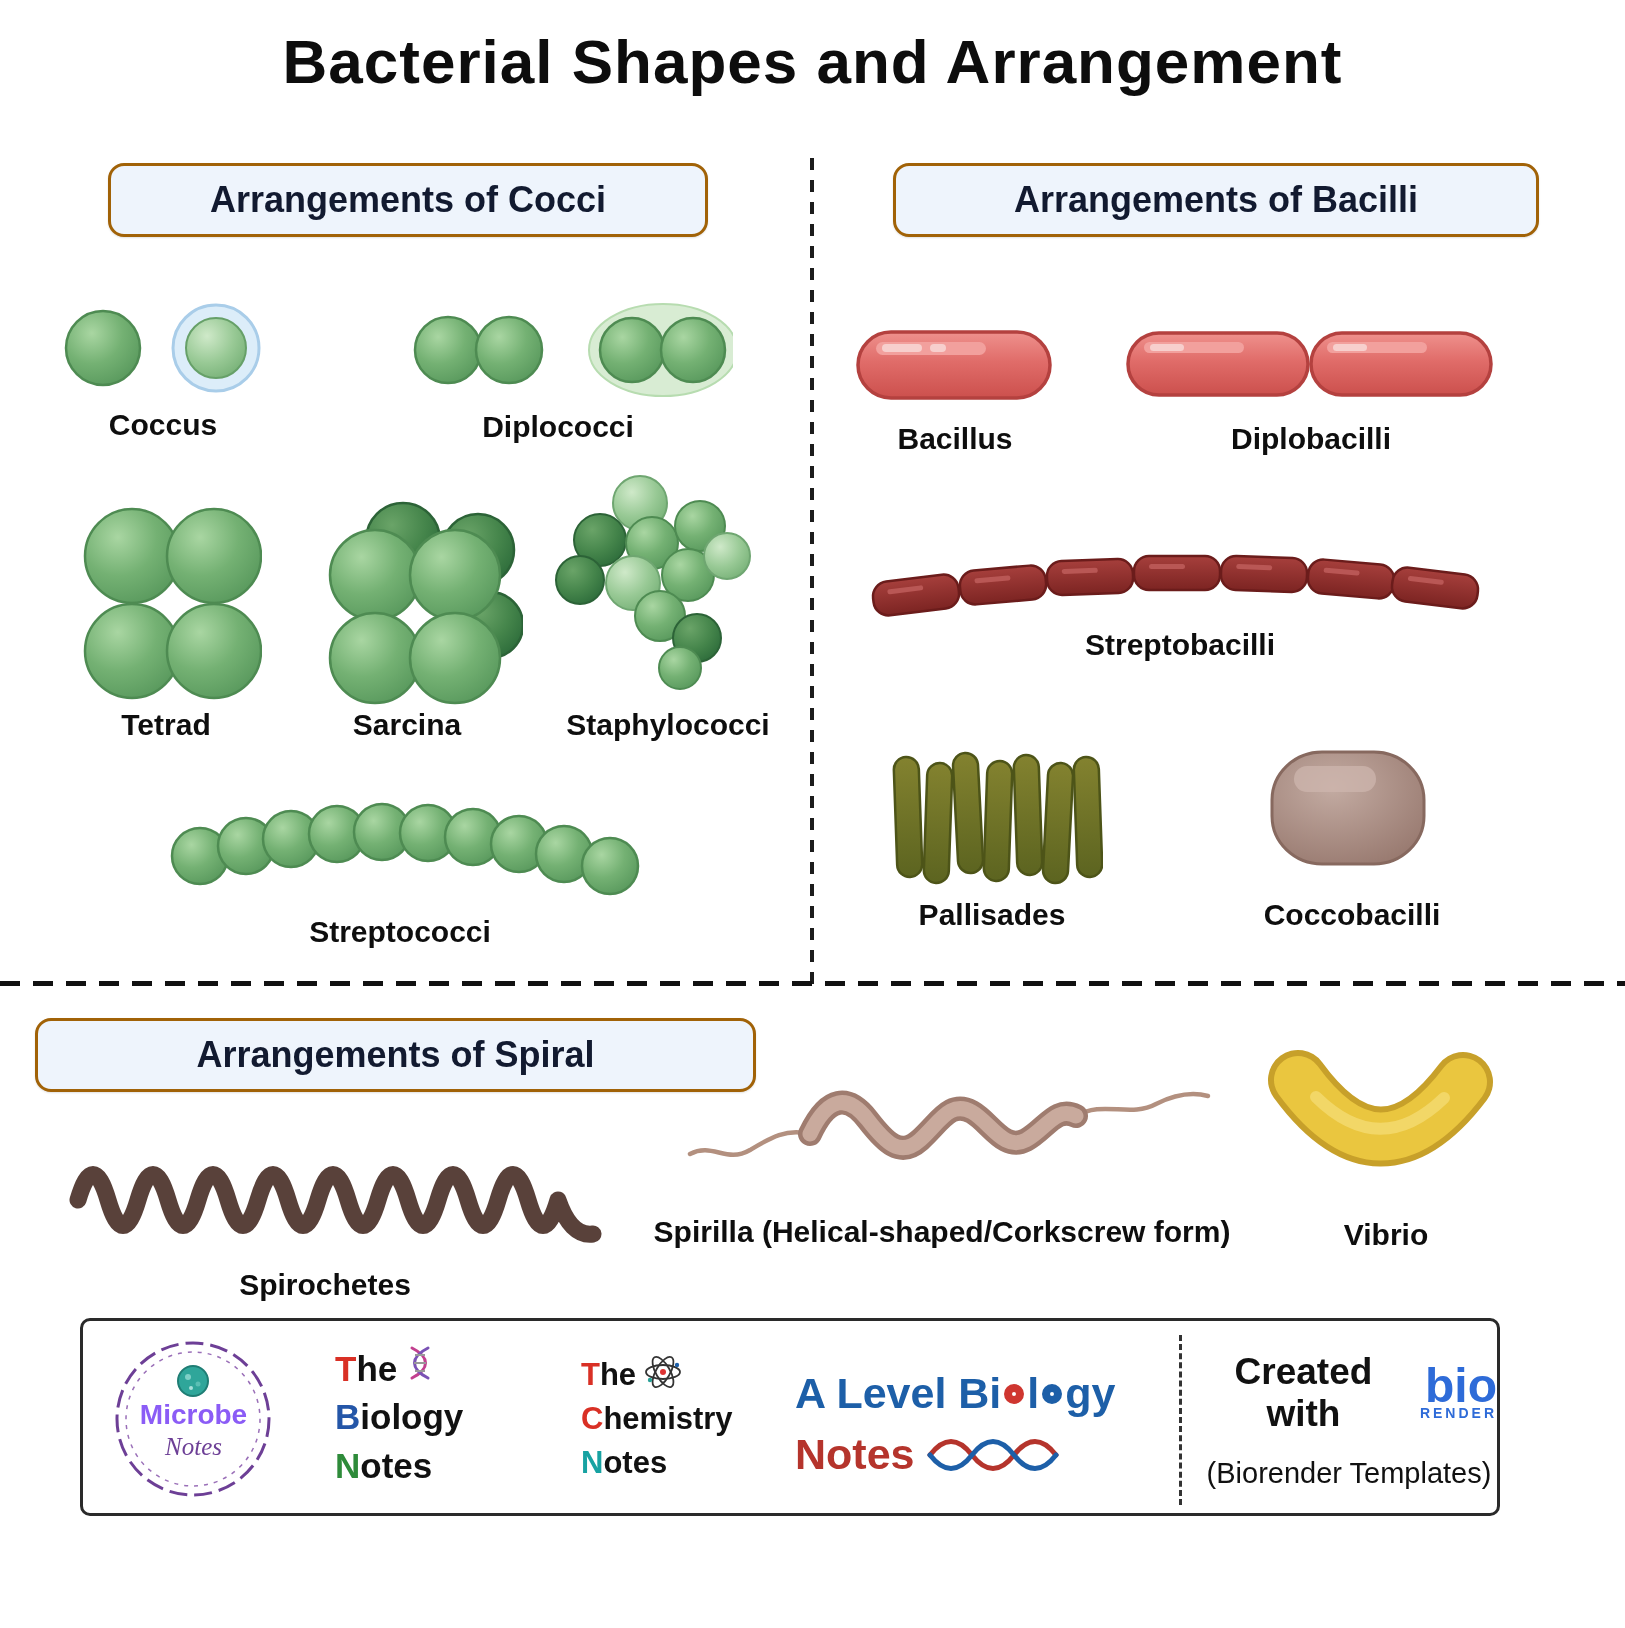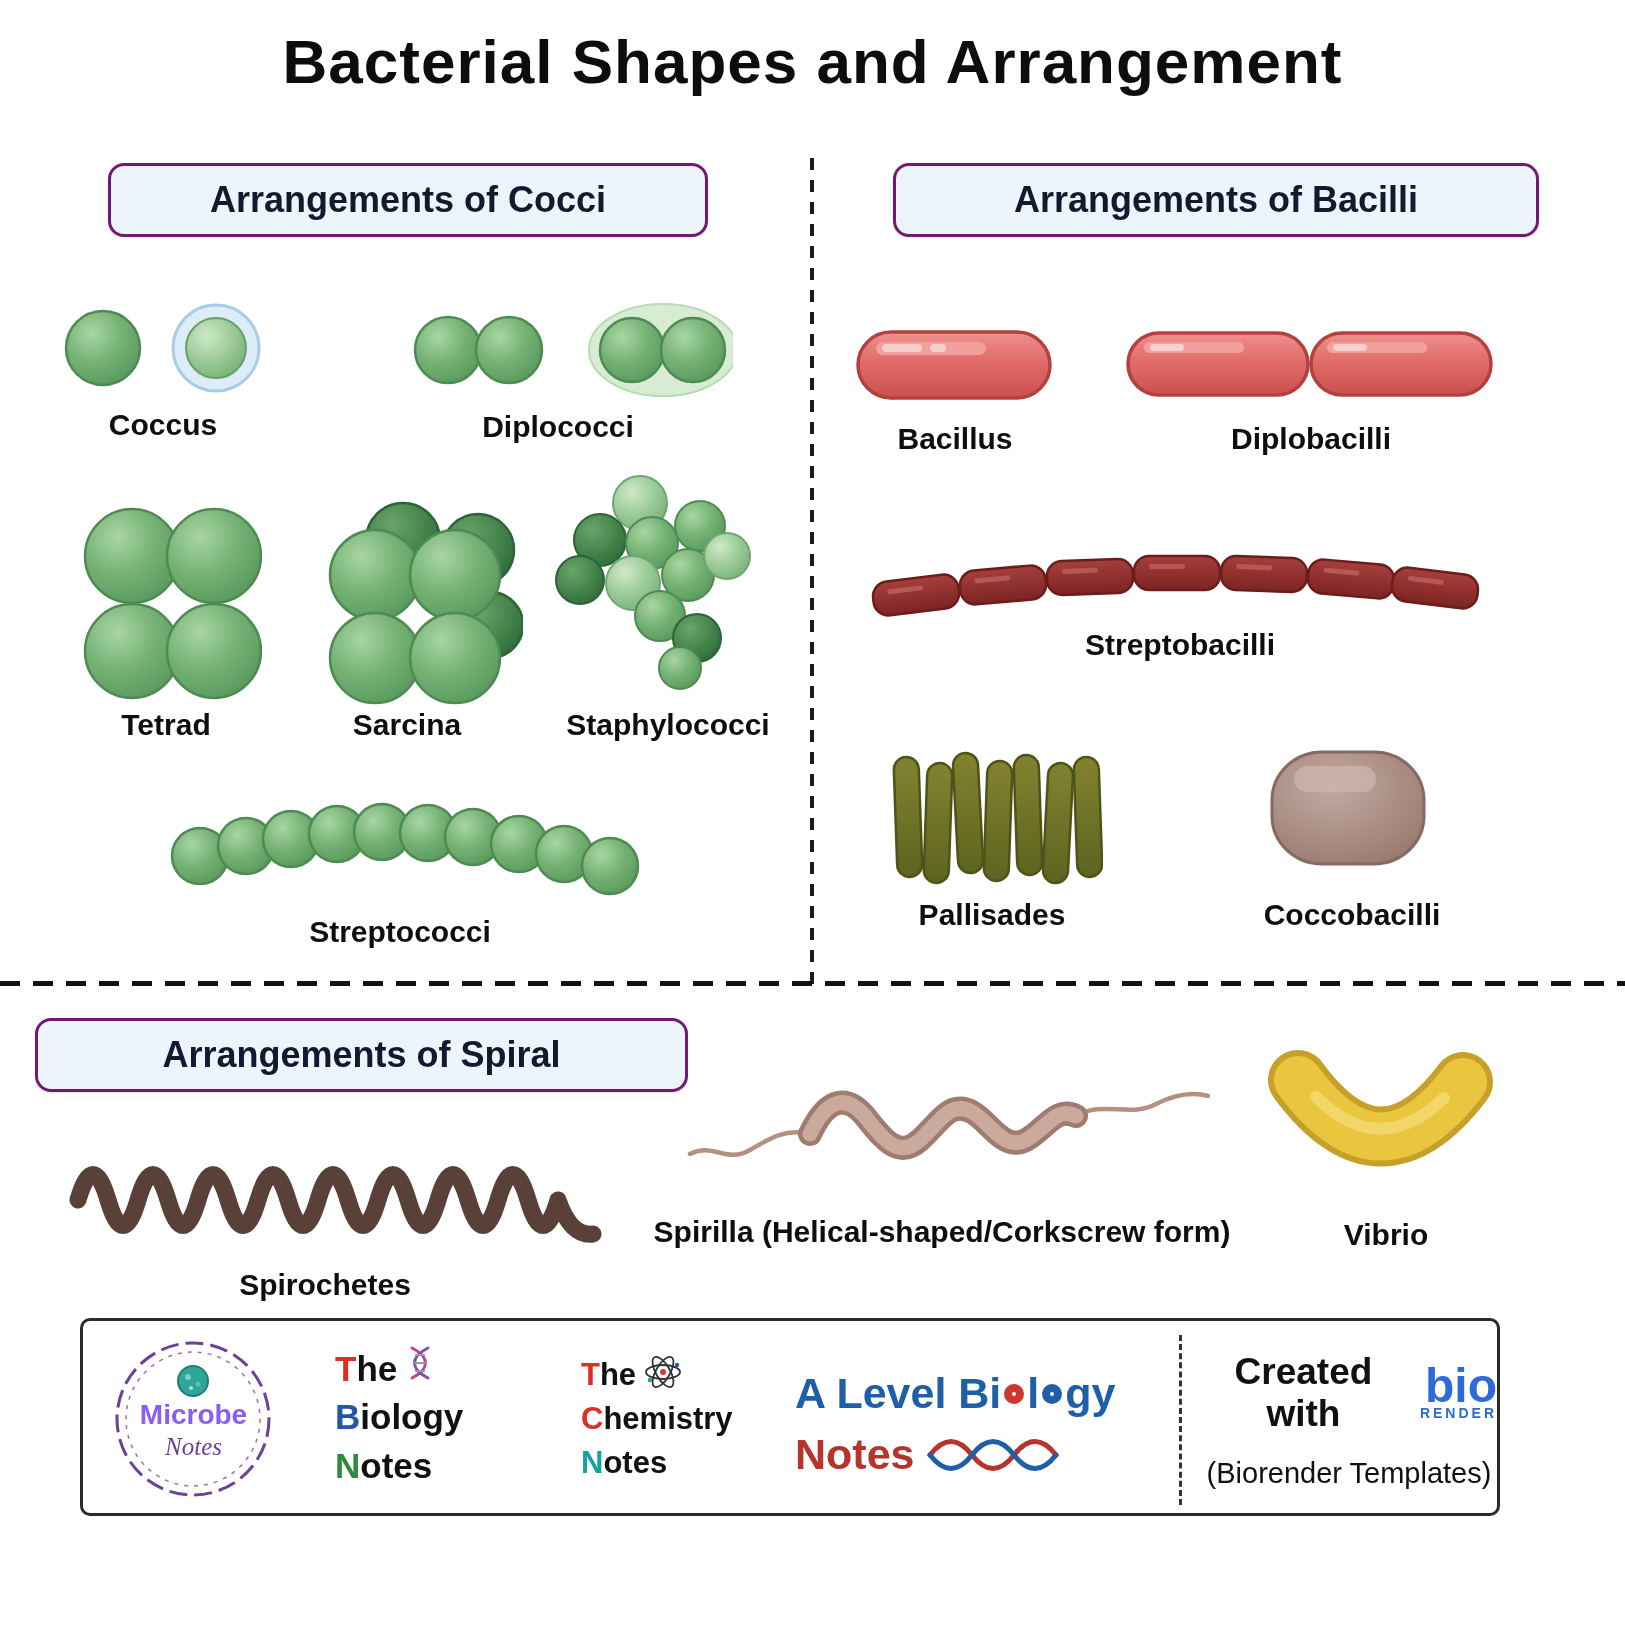--- a/index.html
+++ b/index.html
@@ -1,19 +1,19 @@
 <!DOCTYPE html>
 <html><head>
 <meta charset="utf-8">
 <style>
   *{margin:0;padding:0;box-sizing:border-box}
   html,body{background:#fff}
   .canvas{position:relative;width:1625px;height:1628px;background:#ffffff;font-family:"Liberation Sans",sans-serif;overflow:hidden}
   .page-title{position:absolute;top:26px;left:0;width:100%;text-align:center;font-size:62px;font-weight:800;color:#0d0d0d;letter-spacing:1px}
-  .section-header{position:absolute;display:flex;align-items:center;justify-content:center;background:#eef4fc;border:3px solid #701a75;border-radius:16px;font-size:36px;font-weight:700;color:#121a30;box-shadow:0 1px 2px rgba(0,0,0,.12)}
+  .section-header{position:absolute;display:flex;align-items:center;justify-content:center;background:#eef4fc;border:3px solid #a16207;border-radius:16px;font-size:36px;font-weight:700;color:#121a30;box-shadow:0 1px 2px rgba(0,0,0,.12)}
   .cap{position:absolute;transform:translateX(-50%);font-size:30px;font-weight:700;color:#0e0e0e;white-space:nowrap;text-align:right}
   .illus{position:absolute}
   .vdash{position:absolute;width:4px;background:repeating-linear-gradient(180deg,#1c1c1c 0 12px,transparent 12px 22px)}
   .hdash{position:absolute;height:5px;background:repeating-linear-gradient(90deg,#111 0 20px,transparent 20px 33px)}
 
   .footer-box{position:absolute;left:80px;top:1318px;width:1420px;height:198px;border:3px solid #2a2a2a;border-radius:10px;background:#fff}
   .fb-microbe{position:absolute;left:28px;top:16px;width:165px;height:165px}
   .fb-microbe svg{position:absolute;left:0;top:0}
   .mb-text{position:absolute;top:62px;left:0;width:100%;text-align:center}
   .mb-line1{display:block;color:#8b5cf6;font-weight:700;font-size:28px}
@@ -81,21 +81,21 @@
         <stop offset="0%" stop-color="#c3aba2"></stop>
           <stop offset="100%" stop-color="#96776d"></stop>
       </radialGradient>
     </defs>
   </svg>
 
   <div class="page-title">Bacterial Shapes and Arrangement</div>
 
   <div class="section-header" style="left:108px;top:163px;width:600px;height:74px">Arrangements of Cocci</div>
   <div class="section-header" style="left:893px;top:163px;width:646px;height:74px">Arrangements of Bacilli</div>
-  <div class="section-header" style="left:35px;top:1018px;width:653px;height:74px">Arrangements of Spiral</div>
+  <div class="section-header" style="left:35px;top:1018px;width:721px;height:74px">Arrangements of Spiral</div>
 
   <div class="vdash" style="left:810px;top:158px;height:827px"></div>
   <div class="hdash" style="left:0;top:981px;width:1625px"></div>
 
   <svg class="illus" style="left:58px;top:302px" width="230" height="95" viewBox="0 0 230 95">
     <circle cx="45" cy="46" r="37" fill="url(#gGreen)" stroke="#4e8b52" stroke-width="2.5"></circle>
     <circle cx="158" cy="46" r="43" fill="#dcedf9" stroke="#a9cde9" stroke-width="3"></circle>
     <circle cx="158" cy="46" r="30" fill="url(#gGreenLight)" stroke="#66a068" stroke-width="2"></circle>
   </svg>
   <div class="cap" style="left:163px;top:408px">Coccus</div>

